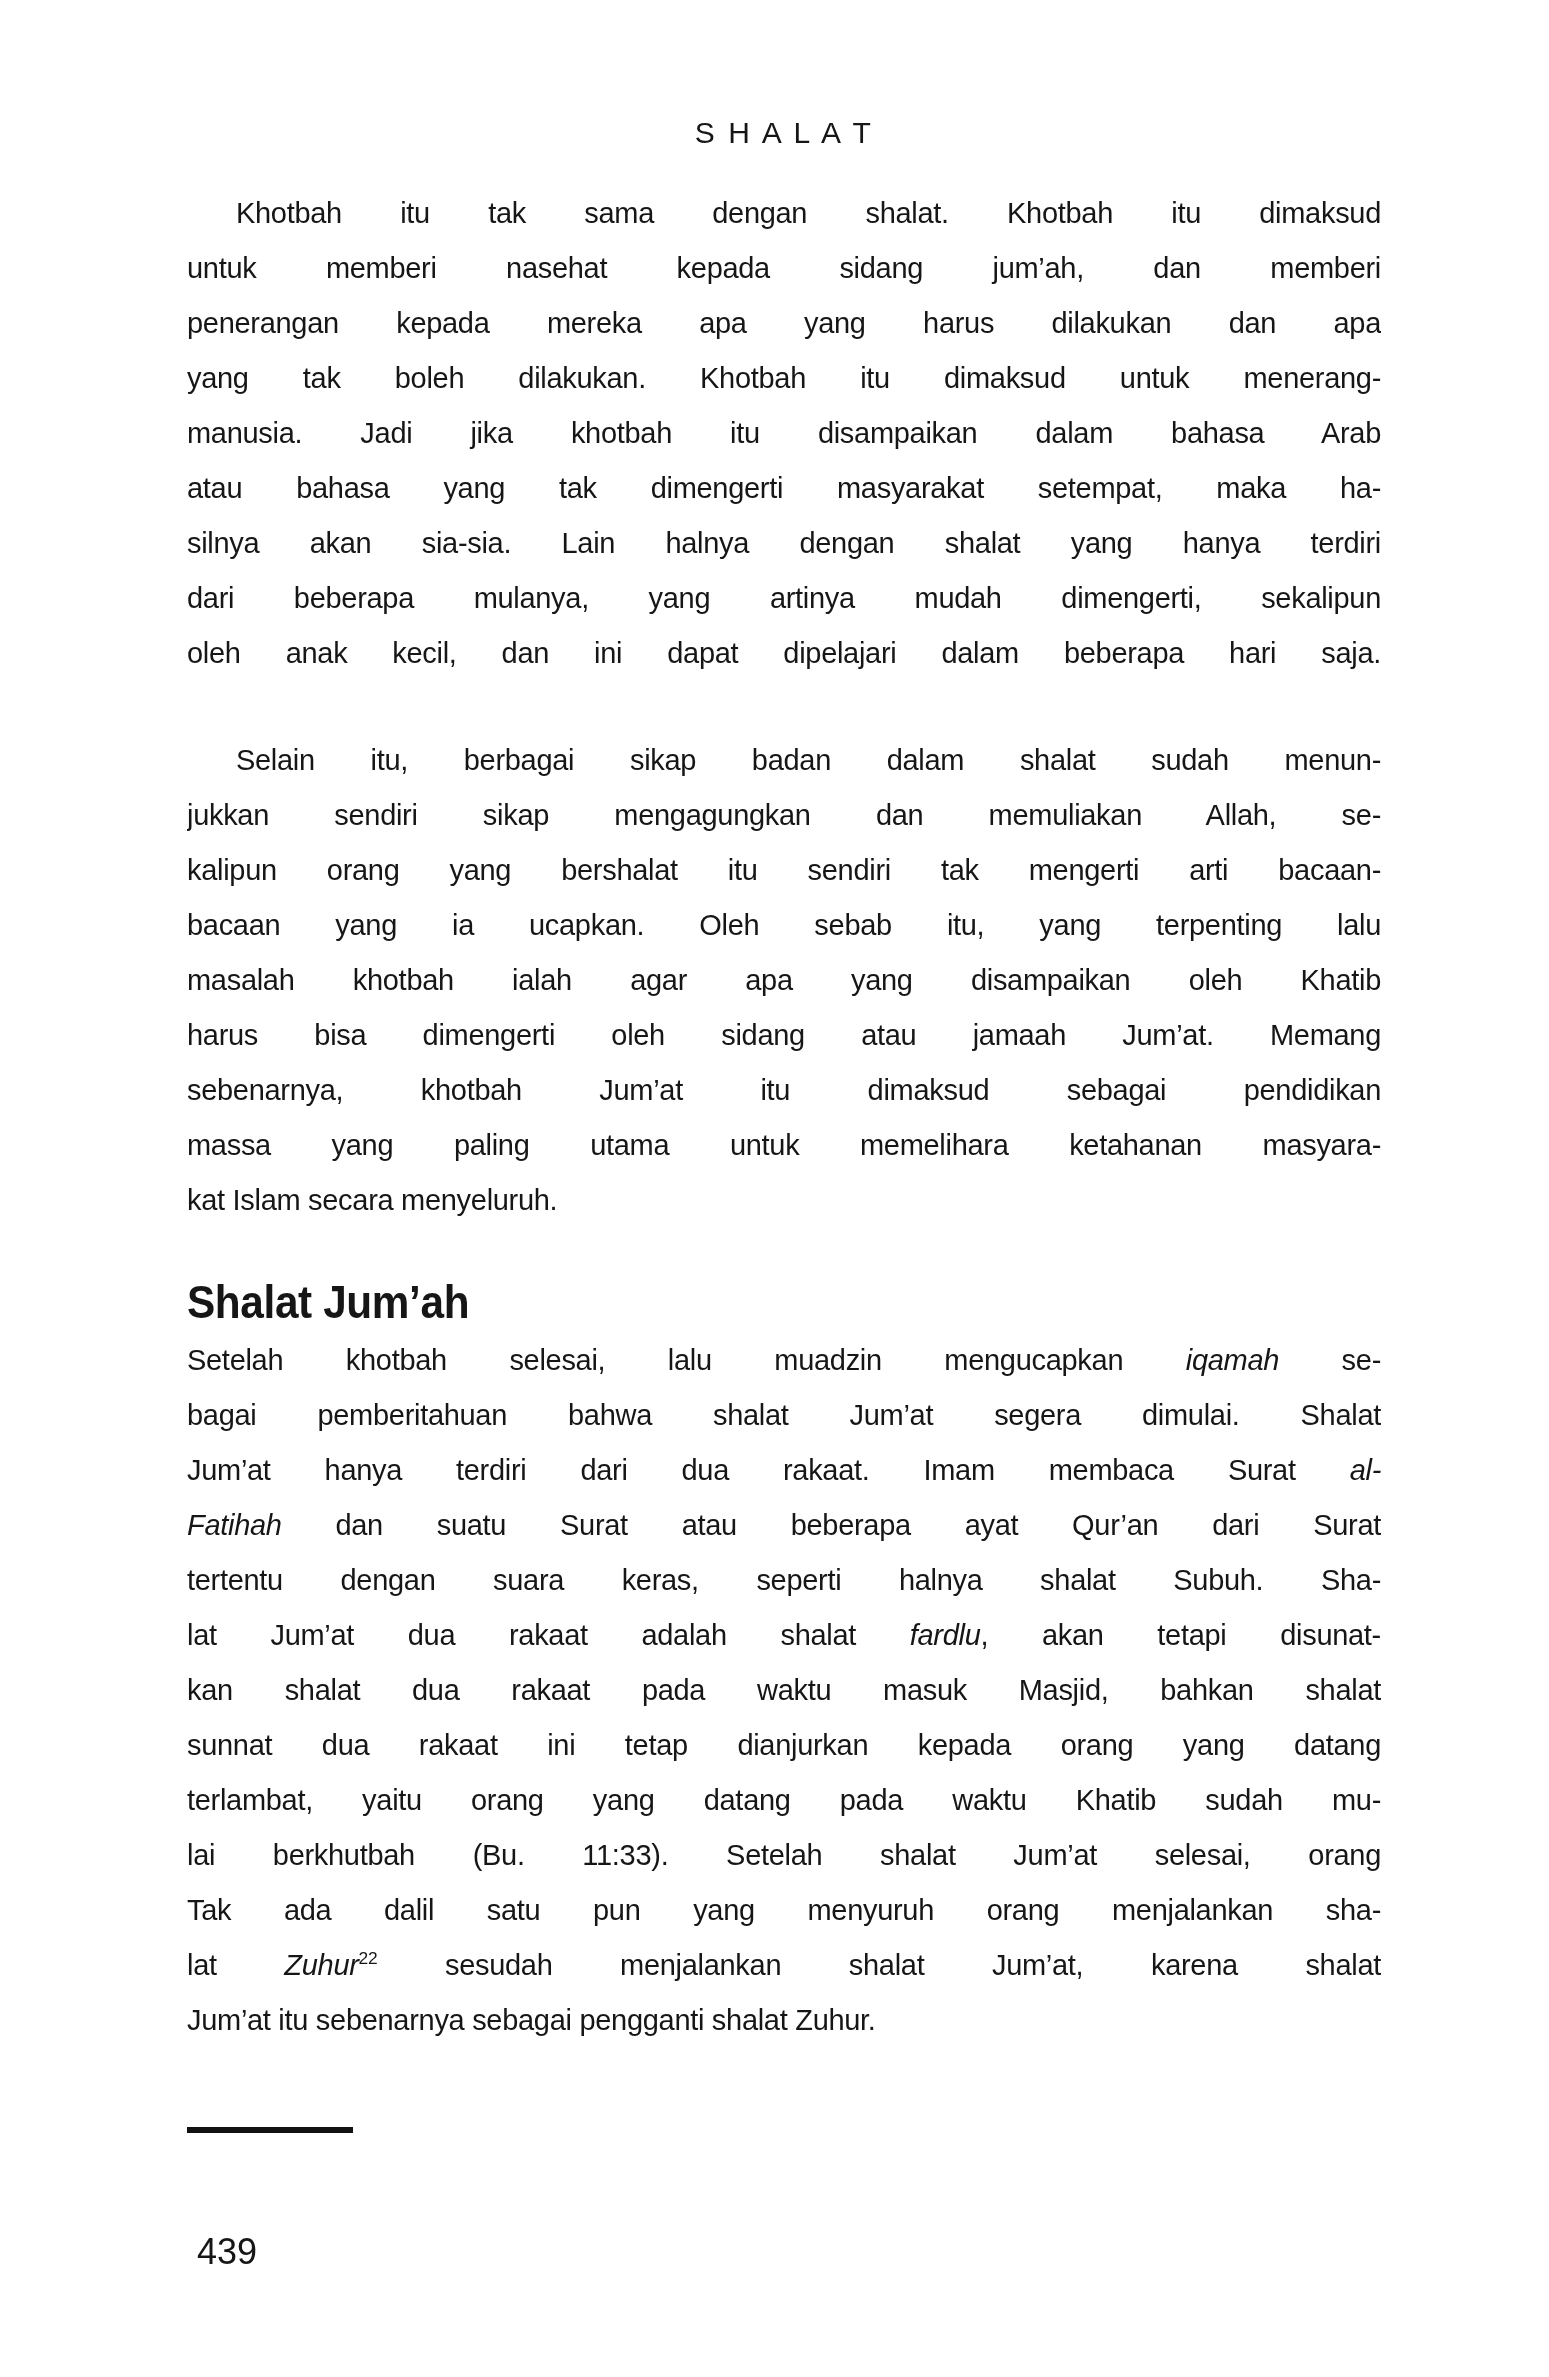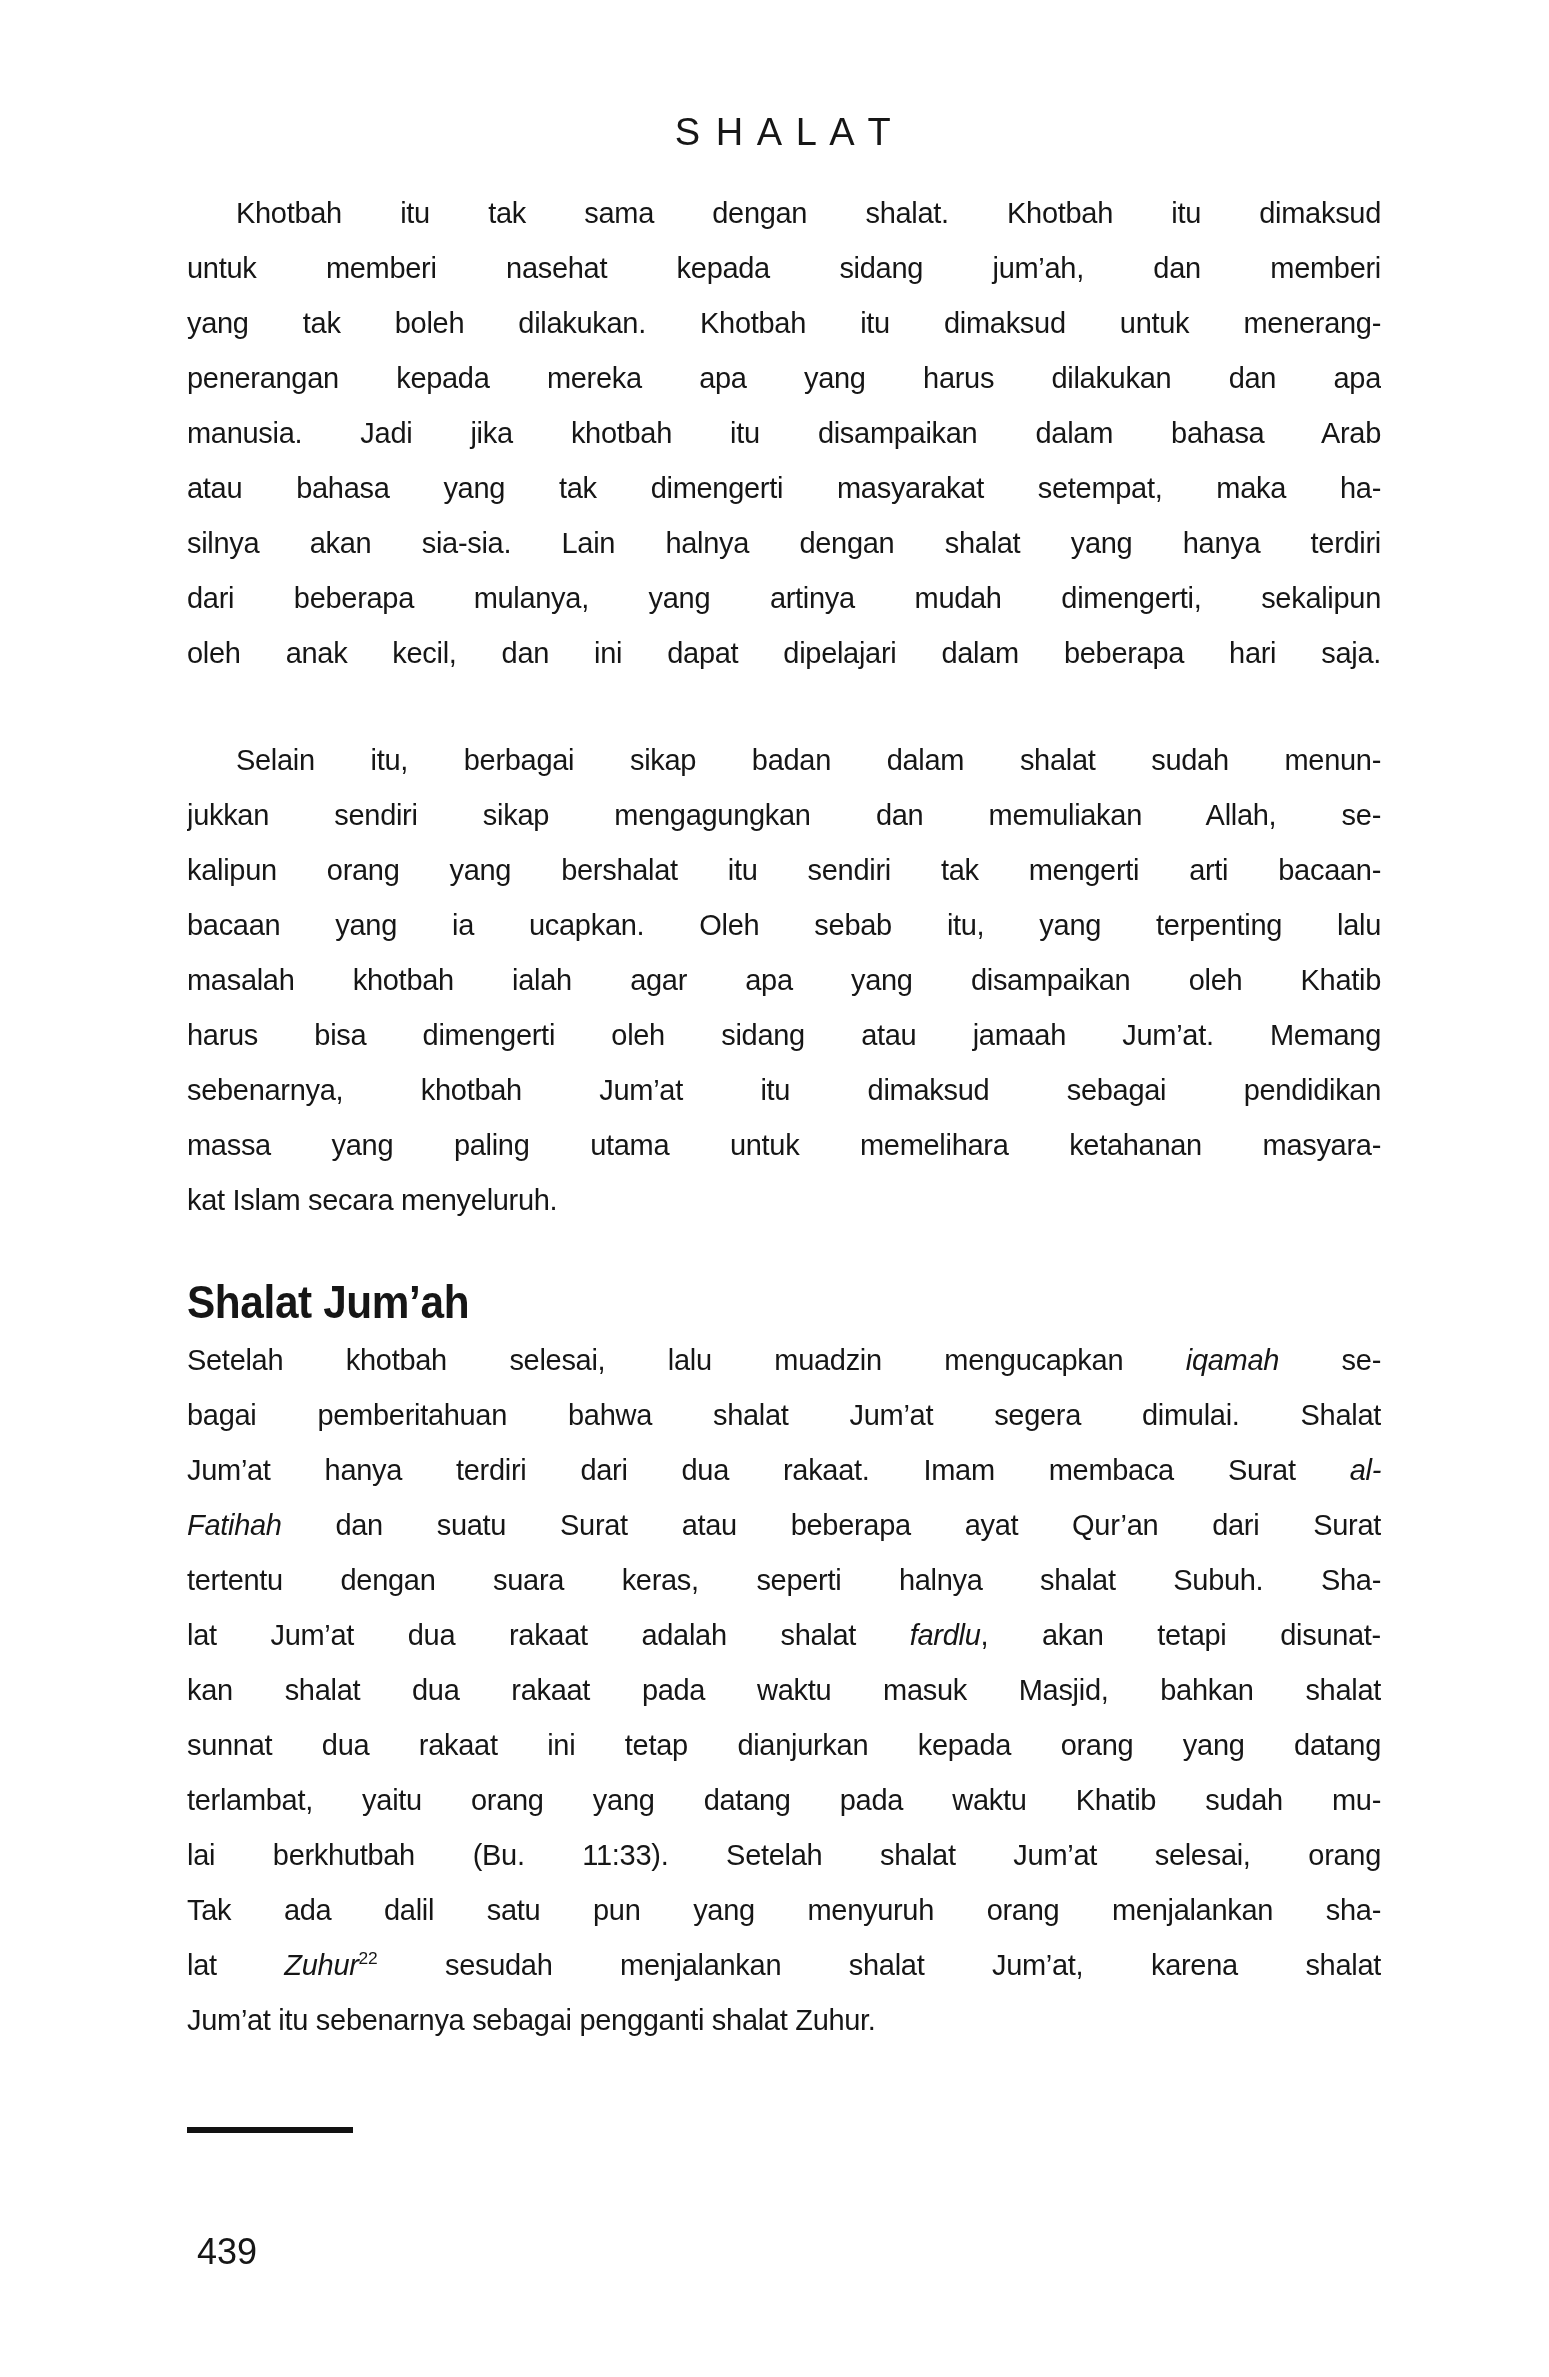--- a/index.html
+++ b/index.html
@@ -7,21 +7,21 @@
     position:relative;
     width:1549px;height:2377px;
     background:#ffffff;
     color:#161616;
     font-family:"Liberation Sans", sans-serif;
     overflow:hidden;
   }
   .column{position:absolute;left:187px;top:0;width:1194px;height:100%;}
   .running-head{
     position:absolute;left:0;top:113px;width:100%;
-    text-align:center;font-size:38px;line-height:39px;letter-spacing:2.6px;
+    text-align:center;font-size:30px;line-height:39px;letter-spacing:2.6px;
   }
   .para{position:absolute;left:0;width:100%;font-size:29px;letter-spacing:-0.3px;}
   #para1{top:186px;}
   #para2{top:733px;}
   #para3{top:1333px;}
   .line{
     line-height:55px;height:55px;overflow:hidden;
     text-align:justify;
     text-align-last:justify;
     -moz-text-align-last:justify;
@@ -49,22 +49,22 @@
 <body>
 
 <div class="page">
   <div class="column">
 
     <div class="running-head">S H A L A T</div>
 
     <div class="para" id="para1">
         <div class="line indent"><span>Khotbah itu tak sama dengan shalat. Khotbah itu dimaksud</span></div>
         <div class="line"><span>untuk memberi nasehat kepada sidang jum’ah, dan memberi</span></div>
+        <div class="line"><span>penerangan kepada mereka apa yang harus dilakukan dan apa</span></div>
         <div class="line"><span>yang tak boleh dilakukan. Khotbah itu dimaksud untuk menerang-</span></div>
-        <div class="line"><span>penerangan kepada mereka apa yang harus dilakukan dan apa</span></div>
         <div class="line"><span>manusia. Jadi jika khotbah itu disampaikan dalam bahasa Arab</span></div>
         <div class="line"><span>atau bahasa yang tak dimengerti masyarakat setempat, maka ha-</span></div>
         <div class="line"><span>silnya akan sia-sia. Lain halnya dengan shalat yang hanya terdiri</span></div>
         <div class="line"><span>dari beberapa mulanya, yang artinya mudah dimengerti, sekalipun</span></div>
         <div class="line"><span>oleh anak kecil, dan ini dapat dipelajari dalam beberapa hari saja.</span></div>
       </div>
 
     <div class="para" id="para2">
         <div class="line indent"><span>Selain itu, berbagai sikap badan dalam shalat sudah menun-</span></div>
         <div class="line"><span>jukkan sendiri sikap mengagungkan dan memuliakan Allah, se-</span></div>

